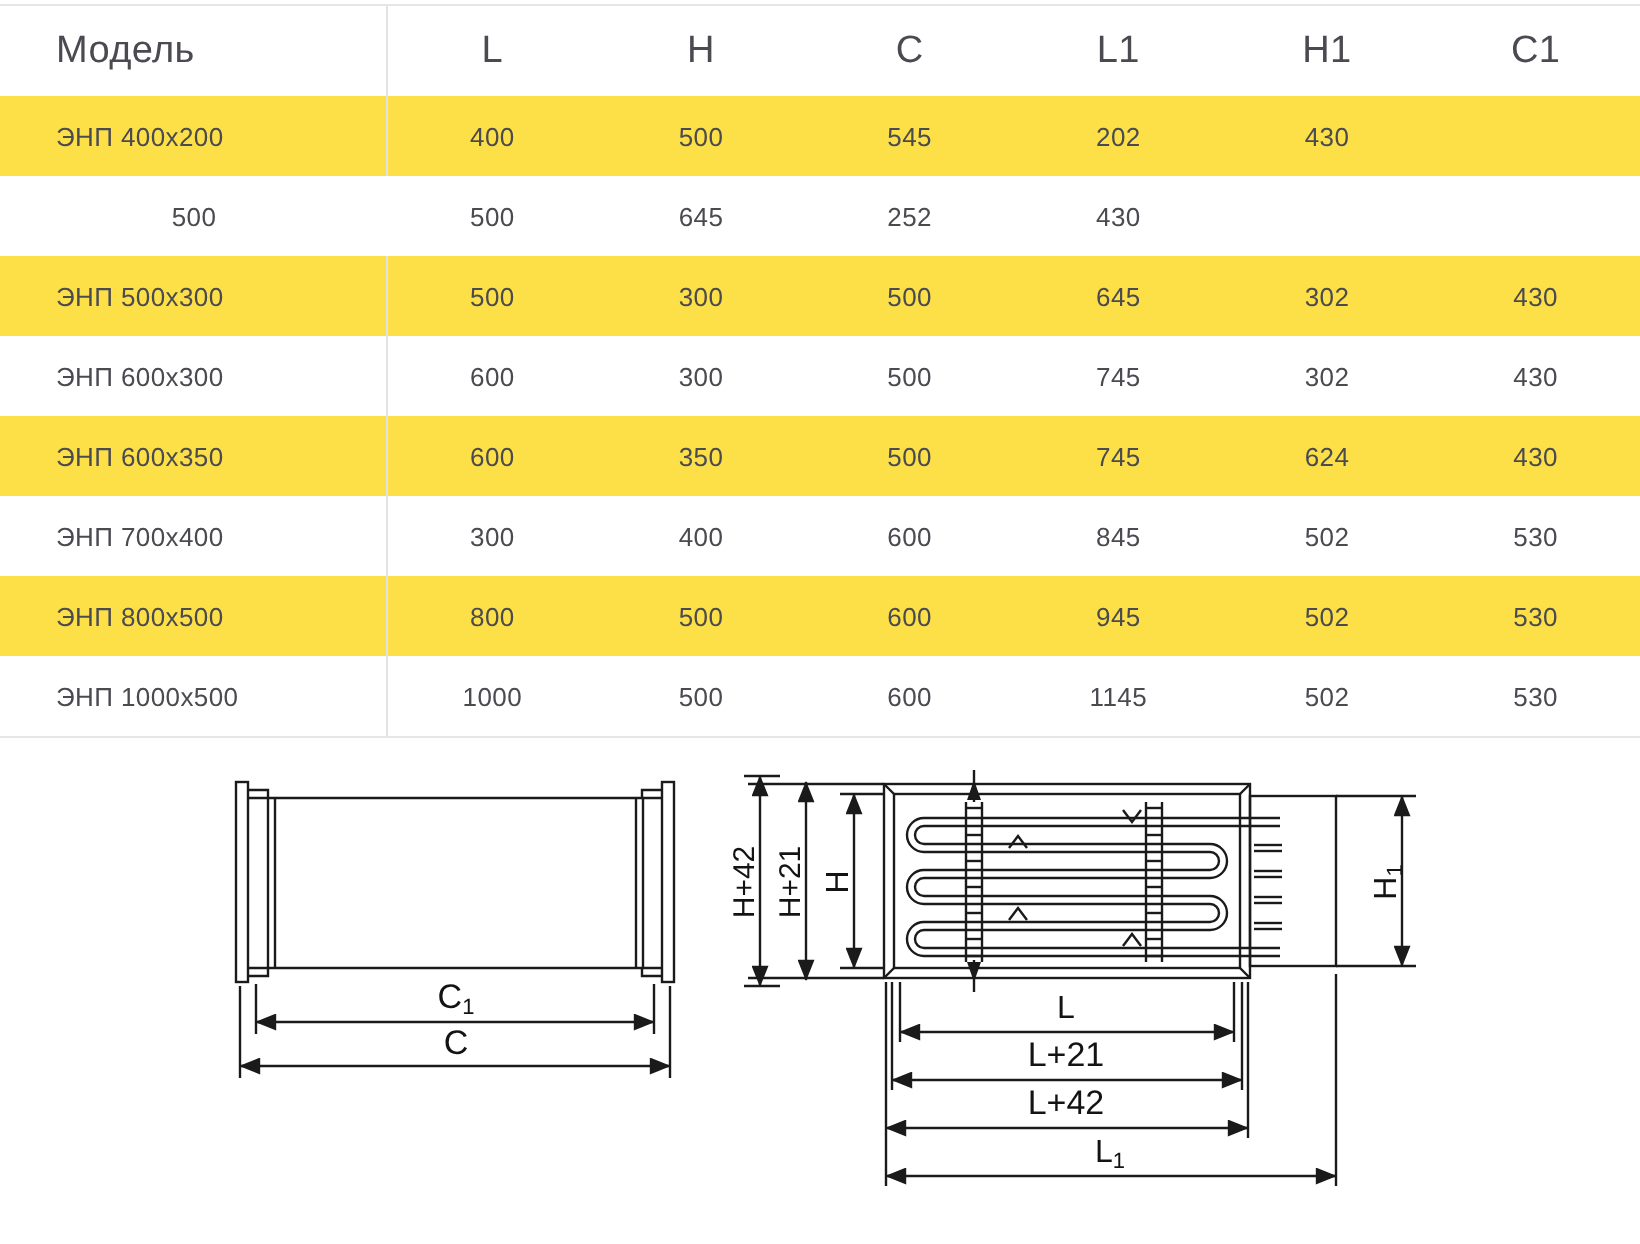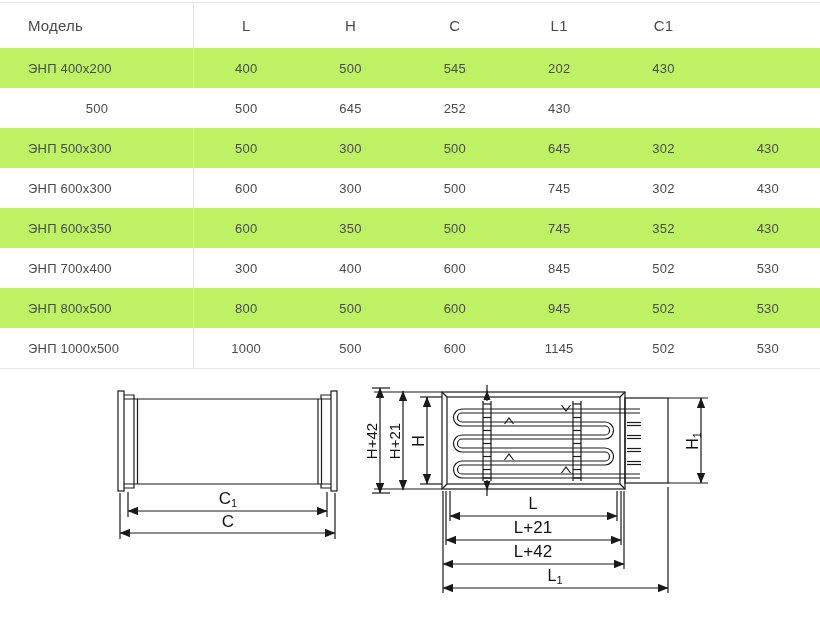--- a/index.html
+++ b/index.html
@@ -8,30 +8,30 @@
     font-family:"Liberation Sans",sans-serif;
     -webkit-font-smoothing:antialiased;overflow:hidden;
   }
   .spec-table{
     width:820px;margin-top:2px;
     border-top:1px solid #e6e6e9;
     border-bottom:1px solid #e6e6e9;
     color:#4a4a51;
   }
   .trow{display:grid;grid-template-columns:194px repeat(6,1fr);}
-  .trow.head .cell{height:45px;font-size:15px;}
+  .trow.head .cell{height:45px;font-size:19px;}
   .cell{
     height:40px;display:flex;align-items:center;justify-content:center;
     font-size:13px;letter-spacing:.2px;
   }
   .cell.first{
     justify-content:flex-start;padding-left:28px;box-sizing:border-box;
     border-right:1px solid #e3e3e6;
   }
-  .trow.stripe{background:#bef264;}
+  .trow.stripe{background:#fde047;}
   .drawings{display:block;}
   .drawings line,.drawings path,.drawings rect,.drawings polyline{
     stroke:#1a1a1a;fill:none;stroke-width:1.2;
   }
   .thick{stroke-width:2.2;}
   .box{stroke-width:2;}
   .thin{stroke-width:1;}
   .dim{stroke-width:1.1;}
   .drawings text{fill:#131313;font-family:"Liberation Sans",sans-serif;}
   .fill{fill:#1a1a1a;stroke:none;}
@@ -39,20 +39,21 @@
 </head>
 <body>
 
 <div class="spec-table">
   <div class="trow head">
       <div class="cell first">Модель</div>
       <div class="cell">L</div>
       <div class="cell">H</div>
       <div class="cell">C</div>
       <div class="cell">L1</div>
+      <div class="cell">H1</div>
       <div class="cell">C1</div>
     </div>
   <div>
       <div class="trow stripe">
         <div class="cell first">ЭНП 400х200</div>
         <div class="cell">400</div>
         <div class="cell">500</div>
         <div class="cell">545</div>
         <div class="cell">202</div>
         <div class="cell">430</div>
@@ -81,21 +82,21 @@
         <div class="cell">745</div>
         <div class="cell">302</div>
         <div class="cell">430</div>
       </div>
       <div class="trow stripe">
         <div class="cell first">ЭНП 600х350</div>
         <div class="cell">600</div>
         <div class="cell">350</div>
         <div class="cell">500</div>
         <div class="cell">745</div>
-        <div class="cell">352</div>
+        <div class="cell">624</div>
         <div class="cell">430</div>
       </div>
       <div class="trow">
         <div class="cell first">ЭНП 700х400</div>
         <div class="cell">300</div>
         <div class="cell">400</div>
         <div class="cell">600</div>
         <div class="cell">845</div>
         <div class="cell">502</div>
         <div class="cell">530</div>

